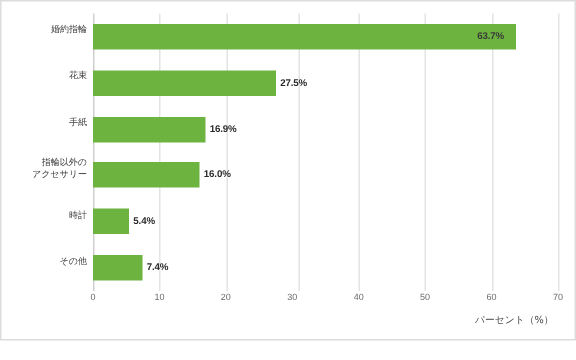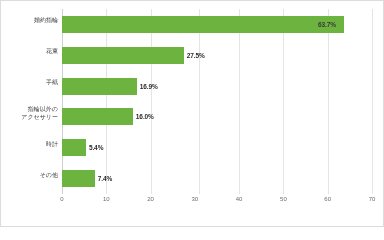--- a/index.html
+++ b/index.html
@@ -195,14 +195,15 @@
     <div class="x-tick" style="left:0%;">0</div>
     <div class="x-tick" style="left:14.29%;">10</div>
     <div class="x-tick" style="left:28.57%;">20</div>
     <div class="x-tick" style="left:42.86%;">30</div>
     <div class="x-tick" style="left:57.14%;">40</div>
     <div class="x-tick" style="left:71.43%;">50</div>
     <div class="x-tick" style="left:85.71%;">60</div>
     <div class="x-tick" style="left:100%;">70</div>
   </div>
 
+  <div class="x-axis-title">パーセント（%）</div>
 
 </div>
 
 </body></html>

